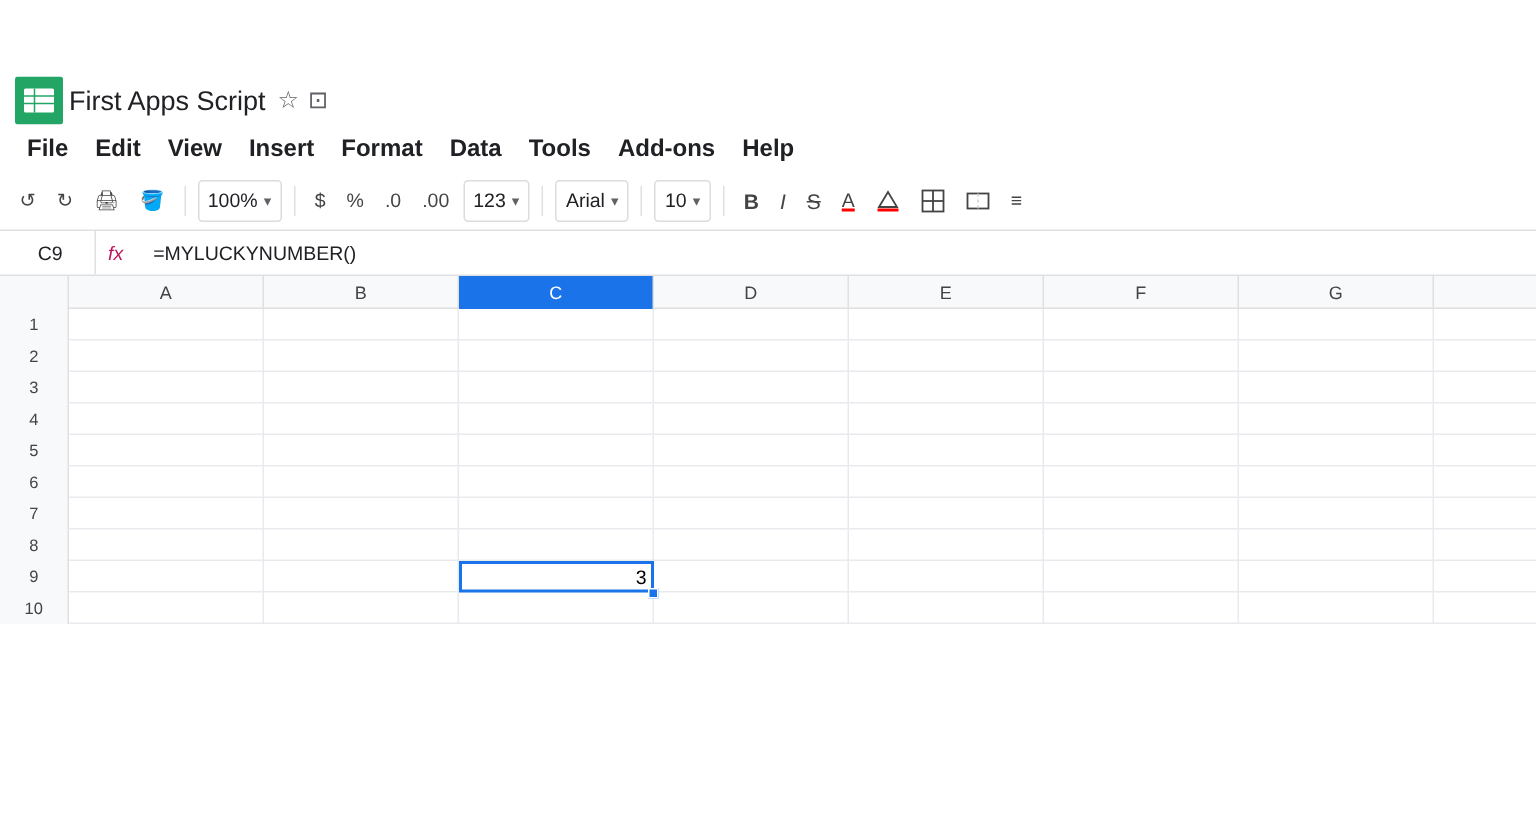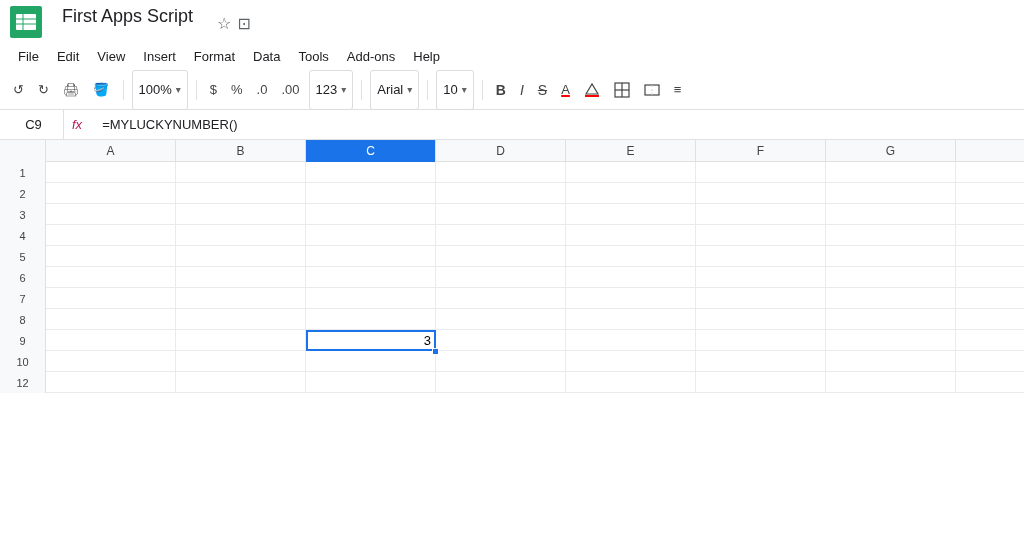--- a/index.html
+++ b/index.html
@@ -1,23 +1,25 @@
 <!DOCTYPE html>
 <html><head>
   <meta charset="utf-8">
   <style>
     * { box-sizing: border-box; margin: 0; padding: 0; }
     body { font-family: Arial, sans-serif; font-size: 13px; background: #fff; overflow: hidden; }
 
     
     #title-bar {
       display: flex;
+      align-items: center;
       padding: 6px 10px 2px 10px;
-      gap: 20px;
+      gap: 4px;
       height: 42px;
+      margin-top: 44px;
     }
     #sheets-logo {
       width: 32px;
       height: 32px;
       flex-shrink: 0;
     }
     #title-text {
       font-size: 18px;
       color: #202124;
       font-weight: 400;
@@ -40,24 +42,25 @@
     
     #menu-bar {
       display: flex;
       align-items: center;
       padding: 2px 10px;
       gap: 2px;
       height: 28px;
     }
     .menu-item {
       padding: 3px 8px;
-      font-size: 13px;
+      font-size: 16px;
       color: #202124;
       cursor: pointer;
       border-radius: 3px;
+      font-weight: bold;
     }
 
     
     #toolbar {
       display: flex;
       align-items: center;
       padding: 4px 8px;
       gap: 4px;
       height: 40px;
       border-bottom: 1px solid #e0e0e0;
@@ -85,21 +88,21 @@
       display: flex;
       align-items: center;
       border: 1px solid #dadce0;
       border-radius: 3px;
       padding: 2px 6px;
       cursor: pointer;
       font-size: 13px;
       color: #202124;
       background: #fff;
       gap: 4px;
-      height: 40px;
+      height: 28px;
     }
     .dropdown-arrow { font-size: 10px; color: #5f6368; }
 
     .bold-btn { font-weight: bold; font-size: 14px; }
     .italic-btn { font-style: italic; font-size: 14px; }
     .strikethrough-btn { text-decoration: line-through; font-size: 14px; }
 
     
     #formula-bar {
       display: flex;
@@ -425,24 +428,14 @@
       <div class="grid-row">
         <div class="grid-row-header">10</div>
         <div class="grid-cell normal"></div>
         <div class="grid-cell normal"></div>
         <div class="grid-cell normal"></div>
         <div class="grid-cell normal"></div>
         <div class="grid-cell normal"></div>
         <div class="grid-cell normal"></div>
         <div class="grid-cell normal"></div>
       </div>
-      <div class="grid-row">
-        <div class="grid-row-header">12</div>
-        <div class="grid-cell normal"></div>
-        <div class="grid-cell normal"></div>
-        <div class="grid-cell normal"></div>
-        <div class="grid-cell normal"></div>
-        <div class="grid-cell normal"></div>
-        <div class="grid-cell normal"></div>
-        <div class="grid-cell normal"></div>
-      </div>
     </div>
 </div>
 
 </body></html>

